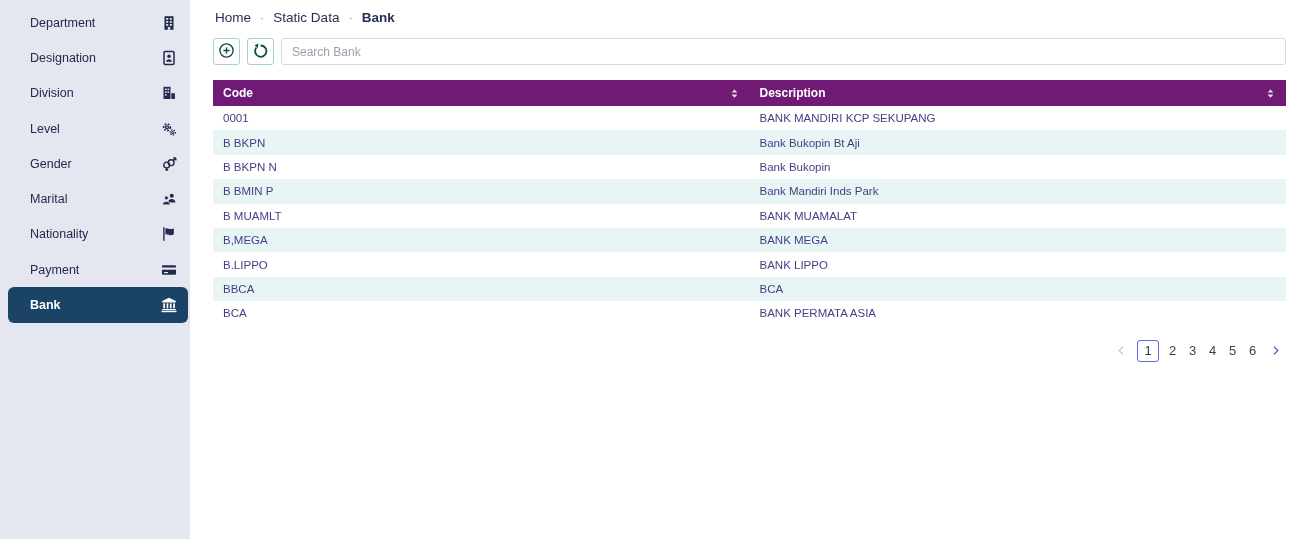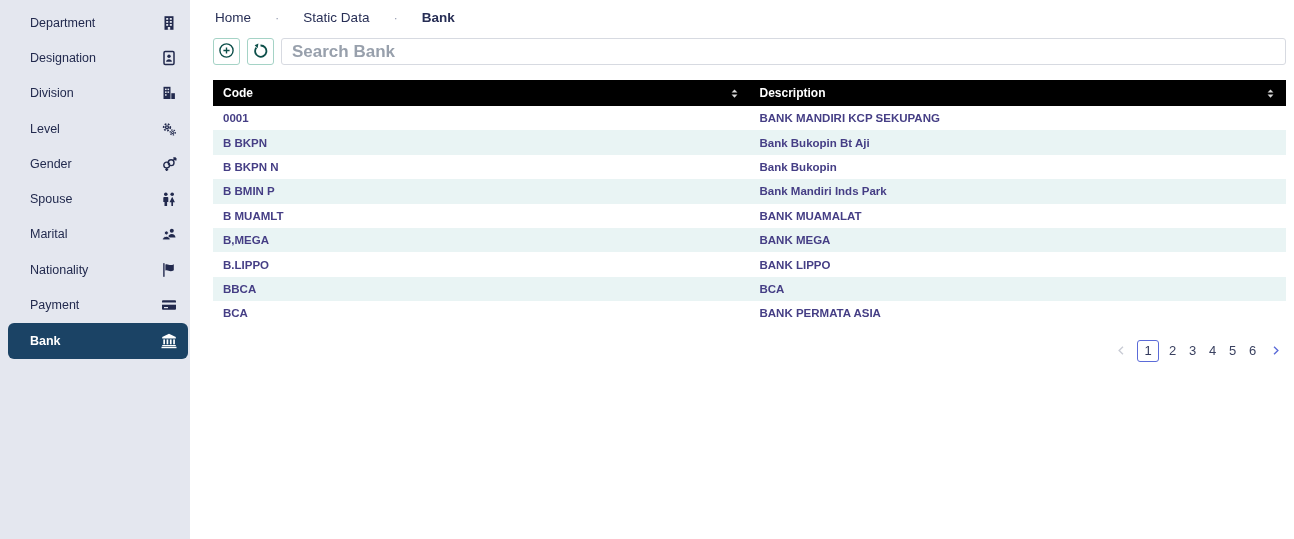--- a/index.html
+++ b/index.html
@@ -28,57 +28,56 @@
   .side-item.active {
     background:#1b4365; color:#ffffff; font-weight:bold;
     border-radius:6px; margin:0 2px 0 8px; height:36px;
     padding:0 11px 0 22px;
   }
 
   
   .content { flex:1; padding:6px 8px 0 23px; }
 
   .breadcrumb {
-    display:flex; align-items:center; gap:24px;
+    display:flex; align-items:center; gap:9px;
     font-size:13.5px; color:#272e55; margin:4px 0 13px 2px;
   }
   .breadcrumb .crumb { cursor:pointer; }
   .breadcrumb .sep { color:#9aa0b5; font-size:13px; }
   .breadcrumb .current { font-weight:bold; cursor:default; }
 
   .toolbar { display:flex; gap:7px; margin-bottom:15px; }
   .tool-btn {
     width:27px; height:27px; border:1px solid #a5d3c6; border-radius:3px;
     background:#fff; color:#0d4f4a; cursor:pointer;
     display:flex; align-items:center; justify-content:center; padding:0;
   }
   .tool-btn svg { width:17px; height:17px; }
   .search-input {
     flex:1; height:27px; border:1px solid #d7dae1; border-radius:3px;
-    padding:0 10px; font-size:17px; color:#3a4160; outline:none;
+    padding:0 10px; font-size:12px; color:#3a4160; outline:none;
     font-family:"Liberation Sans", sans-serif;
-    font-weight:bold;
   }
   .search-input::placeholder { color:#98a0ac; }
 
   
   table { width:100%; border-collapse:collapse; table-layout:fixed; }
   thead th {
-    background:#000000; color:#ffffff; text-align:left;
+    background:#701a75; color:#ffffff; text-align:left;
     font-size:12px; font-weight:bold; padding:0 10px; height:26px;
     cursor:pointer;
     margin-left:25px;
   }
   thead th .th-inner { display:flex; align-items:center; justify-content:space-between; }
   .sort-ico svg { width:11px; height:11px; display:block; opacity:.85; }
   tbody td {
     font-size:11.5px; color:#453e85; padding:0 10px; height:24.4px;
     white-space:nowrap; overflow:hidden; text-overflow:ellipsis;
   }
-  tbody tr { background:#ffffff; cursor:pointer;font-weight:bold; }
+  tbody tr { background:#ffffff; cursor:pointer; }
   tbody tr:nth-child(even) { background:#e9f4f4; }
 
   
   .pagination {
     display:flex; justify-content:flex-end; align-items:center;
     gap:7px; margin-top:14px; padding-right:2px;
   }
   .page {
     min-width:13px; height:22px; display:flex; align-items:center; justify-content:center;
     font-size:13px; color:#3a4160; cursor:pointer; padding:0 2px;
@@ -265,28 +264,20 @@
           <svg viewBox="0 0 16 16">
             <use href="#i-gears"></use>
           </svg>
         </span>
     </div>
     <div class="side-item">
       <span class="lbl">Gender</span>
       <span class="ico">
           <svg viewBox="0 0 16 16">
             <use href="#i-gender"></use>
-          </svg>
-        </span>
-    </div>
-    <div class="side-item">
-      <span class="lbl">Spouse</span>
-      <span class="ico">
-          <svg viewBox="0 0 16 16">
-            <use href="#i-couple"></use>
           </svg>
         </span>
     </div>
     <div class="side-item">
       <span class="lbl">Marital</span>
       <span class="ico">
           <svg viewBox="0 0 16 16">
             <use href="#i-people"></use>
           </svg>
         </span>

